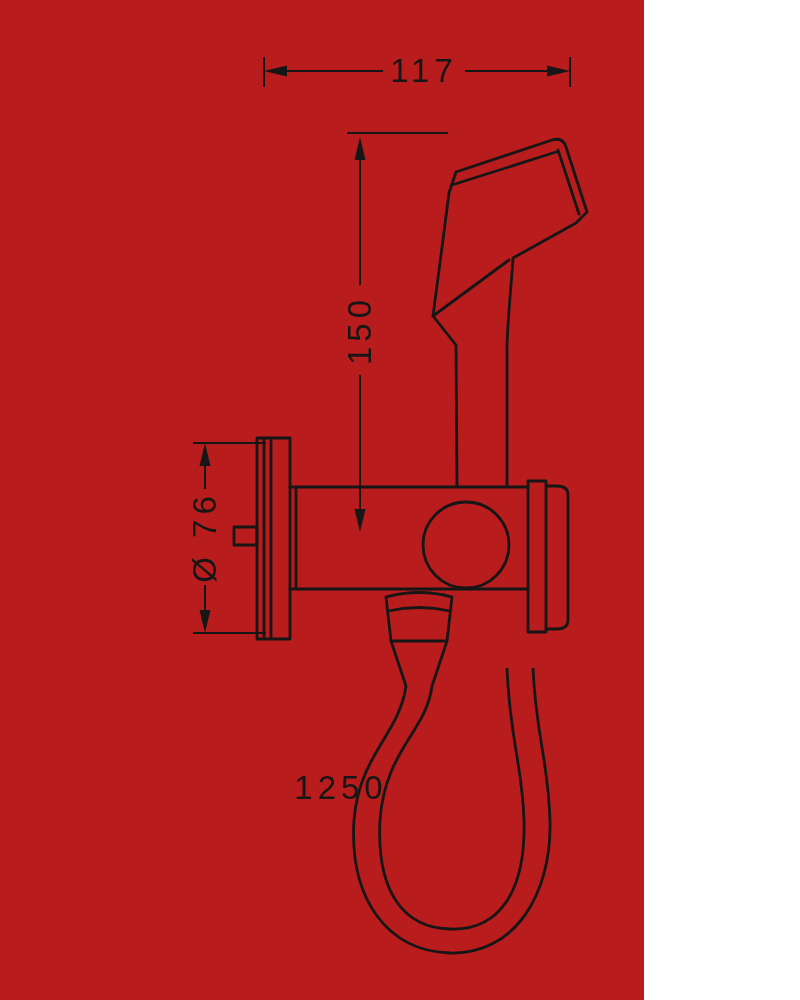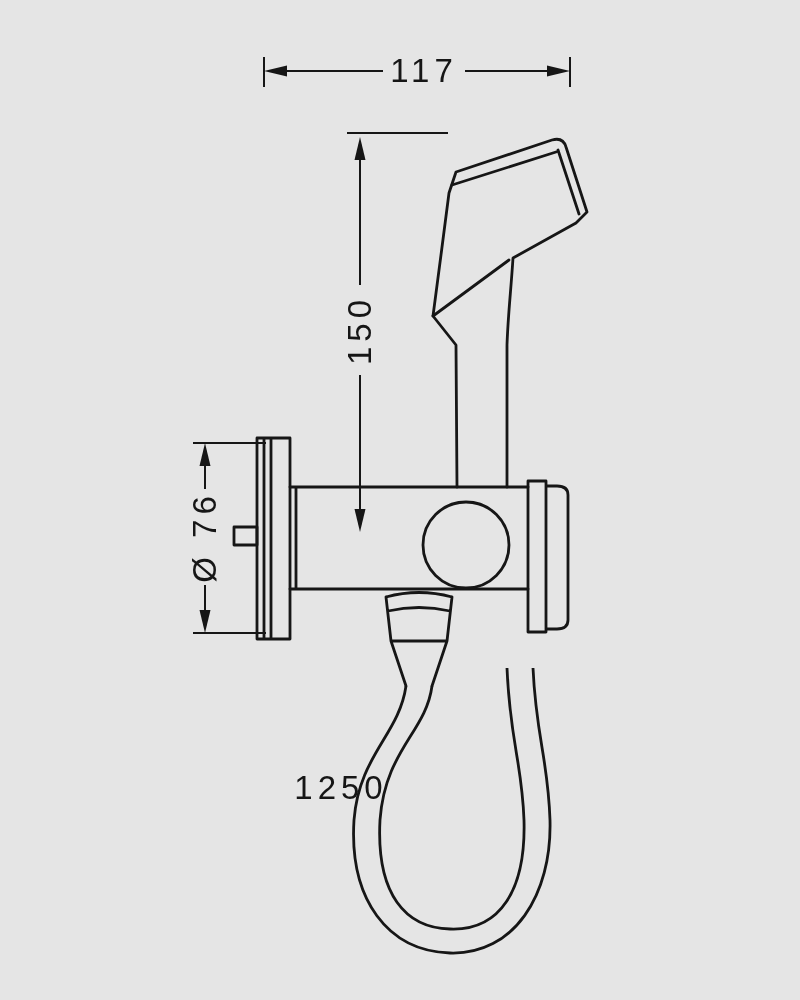--- a/index.html
+++ b/index.html
@@ -3,23 +3,23 @@
 <meta charset="utf-8">
 <style>
   html, body {
     margin: 0;
     padding: 0;
     background: #ffffff;
     font-family: "Liberation Sans", sans-serif;
   }
   .stage {
     position: relative;
-    width: 800px;
+    width: 644px;
     height: 1000px;
-    background: #e5e5e5;
+    background: #b91c1c;
     overflow: hidden;
   }
   svg { display: block; }
   .obj {
     fill: none;
     stroke: #161616;
     stroke-width: 2.8;
     stroke-linejoin: round;
     stroke-linecap: round;
   }

